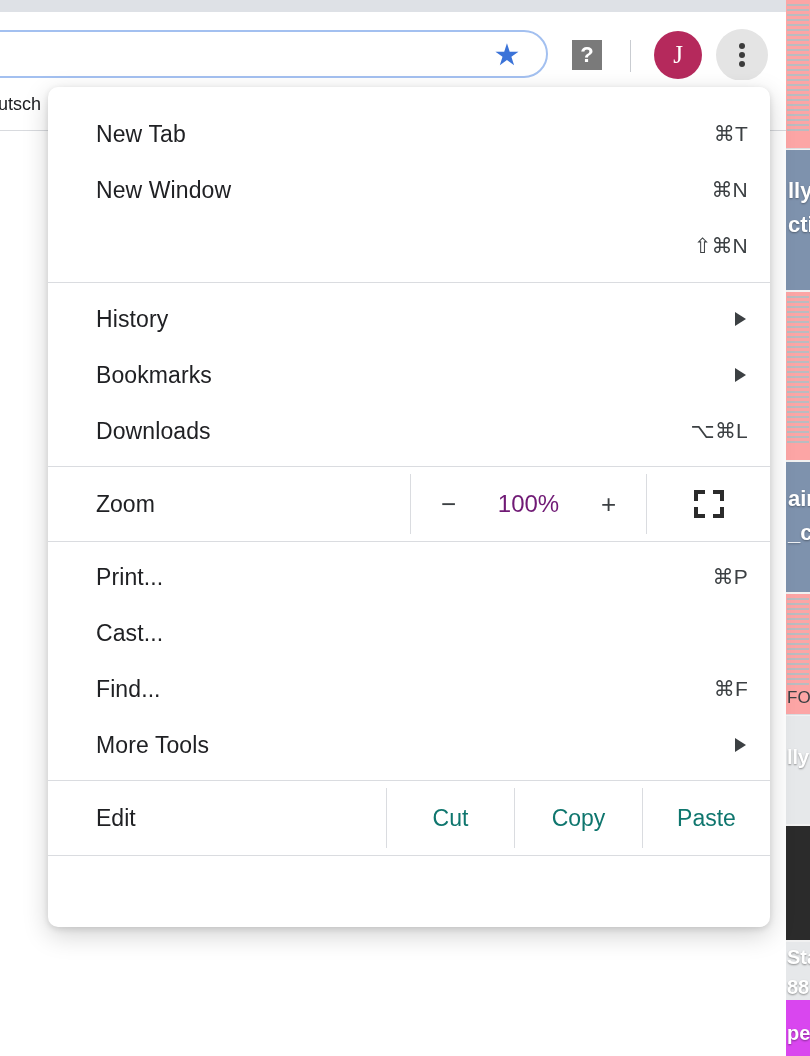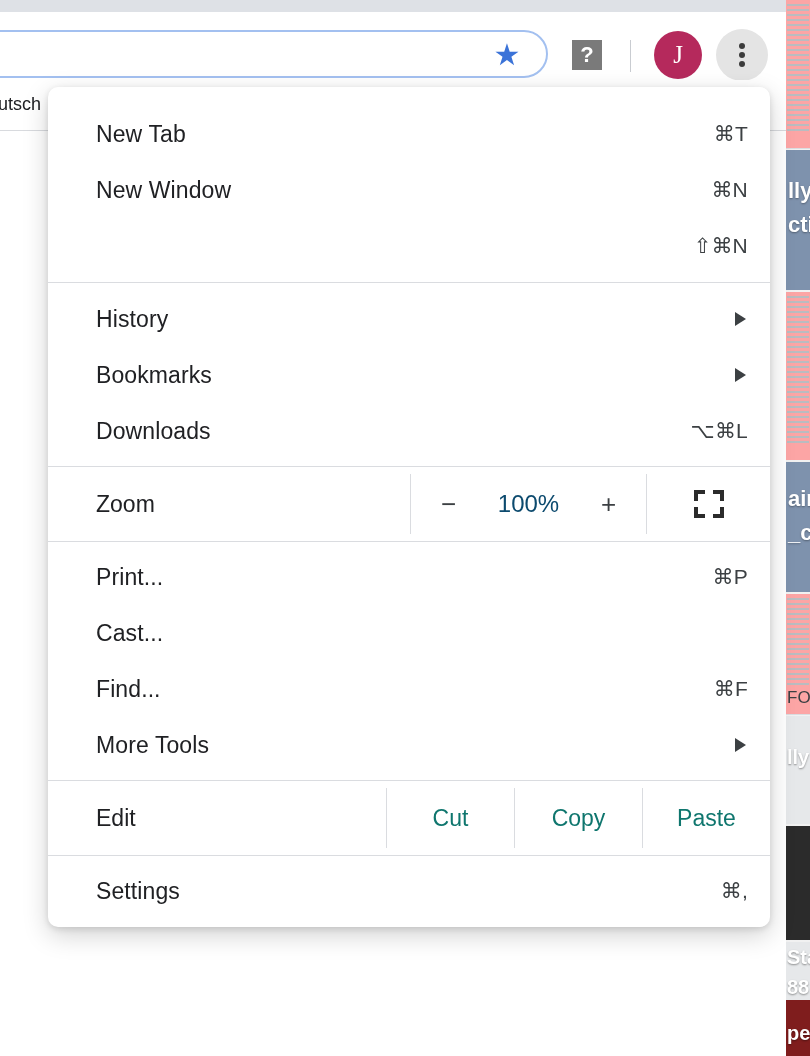--- a/index.html
+++ b/index.html
@@ -104,21 +104,21 @@
     background: #7e92ad;
     color: #ffffff;
     font-size: 22px; font-weight: bold;
     font-family: "Liberation Sans", sans-serif;
   }
   .rcard.banner .btxt {
     position: absolute; left: 2px; white-space: nowrap;
     text-shadow: 0 1px 2px rgba(0,0,0,.35);
   }
   .rcard.photo { background: #2b2b2b; }
-  .rcard.photo2 { background: #7f1d1d; }
+  .rcard.photo2 { background: #d946ef; }
   .rcard.light { background: #e6e8ea; }
   .doc-lines { position: absolute; left: 1px; top: 4px; right: 1px; }
   .doc-lines i {
     display: block; height: 2px; margin-bottom: 3px;
     background: #b9bcc0;
   }
   .rcard .cap {
     position: absolute; left: 1px;
     color: #3c4043; font-size: 17px; white-space: nowrap;
     font-family: "Liberation Sans", sans-serif;
@@ -189,21 +189,21 @@
   .zoom-ctrls {
     display: flex; align-items: center; justify-content: center;
     width: 237px;
     border-left: 1px solid #dadce0;
     border-right: 1px solid #dadce0;
     gap: 30px;
   }
   .zoom-minus, .zoom-plus {
     font-size: 26px; color: #3c4043; width: 26px; text-align: center;
   }
-  .zoom-value { font-size: 24px; color: #0c4a6e; min-width: 74px; text-align: center; }
+  .zoom-value { font-size: 24px; color: #701a75; min-width: 74px; text-align: center; }
   .zoom-full {
     display: flex; align-items: center; justify-content: center;
     flex: 1 1 auto;
   }
   .fs-icon { position: relative; width: 30px; height: 28px; }
   .fs-icon span {
     position: absolute; width: 11px; height: 11px; border: 4px solid #2b2b2b;
   }
   .fs-icon span:nth-child(1) { left: 0;  top: 0;  border-right: 0; border-bottom: 0; }
   .fs-icon span:nth-child(2) { right: 0; top: 0;  border-left: 0;  border-bottom: 0; }
@@ -460,24 +460,19 @@
     <div class="edit-row">
       <div class="edit-label">Edit</div>
       <div class="edit-act">Cut</div>
       <div class="edit-act">Copy</div>
       <div class="edit-act last">Paste</div>
     </div>
 
     <div class="sep tight"></div>
 
     <div class="mi">
-      <span class="label">Settings</span>
-      <span class="spacer"></span>
-      <span class="accel">⌘,</span>
-    </div>
-    <div class="mi">
 
       <span class="spacer"></span>
 
     </div>
 
   </div>
 </div>
 
 </body></html>

